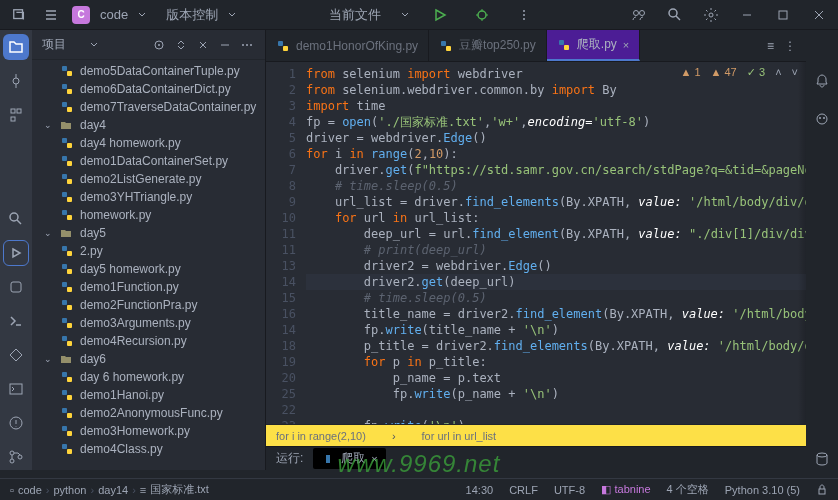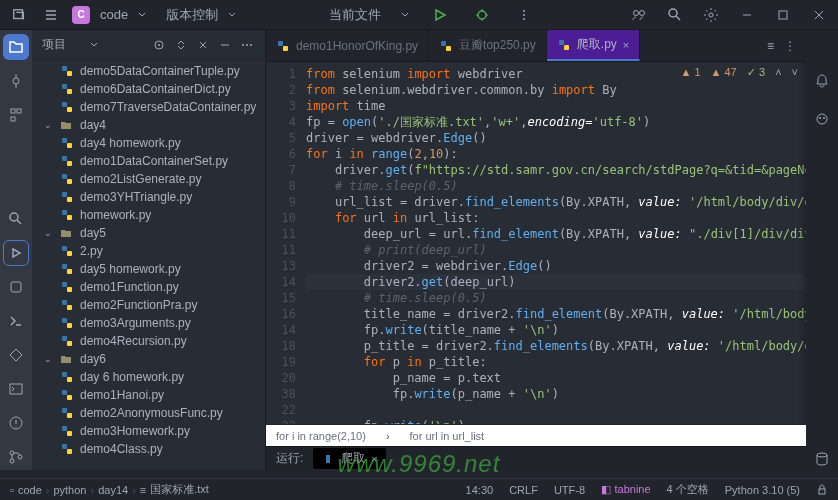--- a/index.html
+++ b/index.html
@@ -35,21 +35,21 @@
 .line.highlighted { background: #2c313c; }
 .kw { color: #f97316; }
 .fn { color: #61afef; }
 .str { color: #98c379; }
 .num { color: #d19a66; }
 .cmt { color: #5c6370; font-style: italic; }
 .param { color: #ffffff; font-style: italic; }
 .editor-header-info { position: absolute; top: 4px; right: 8px; display: flex; gap: 10px; font-size: 11px; color: #9da5b4; z-index: 5; }
 .warn-badge { color: #d19a66; }
 .up-badge { color: #98c379; }
-.breadcrumb-bar { height: 22px; background: #ffffff; display: flex; align-items: center; padding: 0 10px; font-size: 11px; color: #6b717d; border-top: 1px solid #21252b; gap: 20px; }
+.breadcrumb-bar { height: 22px; background: #fde047; display: flex; align-items: center; padding: 0 10px; font-size: 11px; color: #6b717d; border-top: 1px solid #21252b; gap: 26px; }
 .run-panel { height: 24px; background: #21252b; display: flex; align-items: center; padding: 0 10px; gap: 10px; font-size: 12px; color: #9da5b4; border-top: 1px solid #181a1f; }
 .run-tab { display: flex; align-items: center; gap: 6px; padding: 2px 8px; background: #000000; border-radius: 2px; }
 .statusbar { position: absolute; bottom: 0; left: 0; right: 0; height: 22px; background: #21252b; display: flex; align-items: center; padding: 0 10px; font-size: 11px; color: #9da5b4; border-top: 1px solid #333842; gap: 8px; }
 .statusbar .sb-left { display: flex; gap: 4px; align-items: center; }
 .statusbar .sb-right { margin-left: auto; display: flex; gap: 16px; align-items: center; }
 .crumb-sep { color: #495162; }
 .watermark { position: absolute; bottom: 22px; left: 50%; transform: translateX(-50%); font-size: 24px; color: #3a9d3a; opacity: 0.8; font-weight: 500; pointer-events: none; z-index: 10; font-style: italic; letter-spacing: 1px; }
 .right-rail { width: 32px; background: #21252b; display: flex; flex-direction: column; align-items: center; padding-top: 40px; gap: 16px; }
 svg { display: block; }
 .close-x { font-size: 11px; color: #9da5b4; }
@@ -506,21 +506,21 @@
           <div>11</div>
           <div>11</div>
           <div>13</div>
           <div>14</div>
           <div>15</div>
           <div>16</div>
           <div>14</div>
           <div>18</div>
           <div>19</div>
           <div>20</div>
-          <div>38</div>
+          <div>25</div>
           <div>22</div>
           <div>23</div>
         </div>
       <div class="code" id="code"><div class="line"><span class="kw">from</span> selenium <span class="kw">import</span> webdriver</div><div class="line"><span class="kw">from</span> selenium.webdriver.common.by <span class="kw">import</span> By</div><div class="line"><span class="kw">import</span> time</div><div class="line">fp = <span class="fn">open</span>(<span class="str">'./国家标准.txt'</span>,<span class="str">'w+'</span>,<span class="param">encoding=</span><span class="str">'utf-8'</span>)</div><div class="line">driver = webdriver.<span class="fn">Edge</span>()</div><div class="line"><span class="kw">for</span> i <span class="kw">in</span> <span class="fn">range</span>(<span class="num">2</span>,<span class="num">10</span>):</div><div class="line">    driver.<span class="fn">get</span>(<span class="str">f"https://std.samr.gov.cn/search/stdPage?q=&amp;tid=&amp;pageNo=</span>{i})</div><div class="line">    <span class="cmt"># time.sleep(0.5)</span></div><div class="line">    url_list = driver.<span class="fn">find_elements</span>(By.XPATH, <span class="param">value:</span> <span class="str">'/html/body/div/div[2]/div'</span>)</div><div class="line">    <span class="kw">for</span> url <span class="kw">in</span> url_list:</div><div class="line">        deep_url = url.<span class="fn">find_element</span>(By.XPATH, <span class="param">value:</span> <span class="str">"./div[1]/div/div[2]/div[1]/div[</span></div><div class="line">        <span class="cmt"># print(deep_url)</span></div><div class="line">        driver2 = webdriver.<span class="fn">Edge</span>()</div><div class="line highlighted">        driver2.<span class="fn">get</span>(deep_url)</div><div class="line">        <span class="cmt"># time.sleep(0.5)</span></div><div class="line">        title_name = driver2.<span class="fn">find_element</span>(By.XPATH, <span class="param">value:</span> <span class="str">'/html/body/div[3]/div/div</span></div><div class="line">        fp.<span class="fn">write</span>(title_name + <span class="str">'\n'</span>)</div><div class="line">        p_title = driver2.<span class="fn">find_elements</span>(By.XPATH, <span class="param">value:</span> <span class="str">'/html/body/div[3]/div/div/d</span></div><div class="line">        <span class="kw">for</span> p <span class="kw">in</span> p_title:</div><div class="line">            p_name = p.text</div><div class="line">            fp.<span class="fn">write</span>(p_name + <span class="str">'\n'</span>)</div><div class="line">&nbsp;</div><div class="line">        fp.<span class="fn">write</span>(<span class="str">'\n'</span>)</div></div>
       <div class="minimap-shadow"></div>
     </div>
     <div class="breadcrumb-bar">
       <span>for i in range(2,10)</span>
       <span class="crumb-sep">›</span>
       <span>for url in url_list</span>

